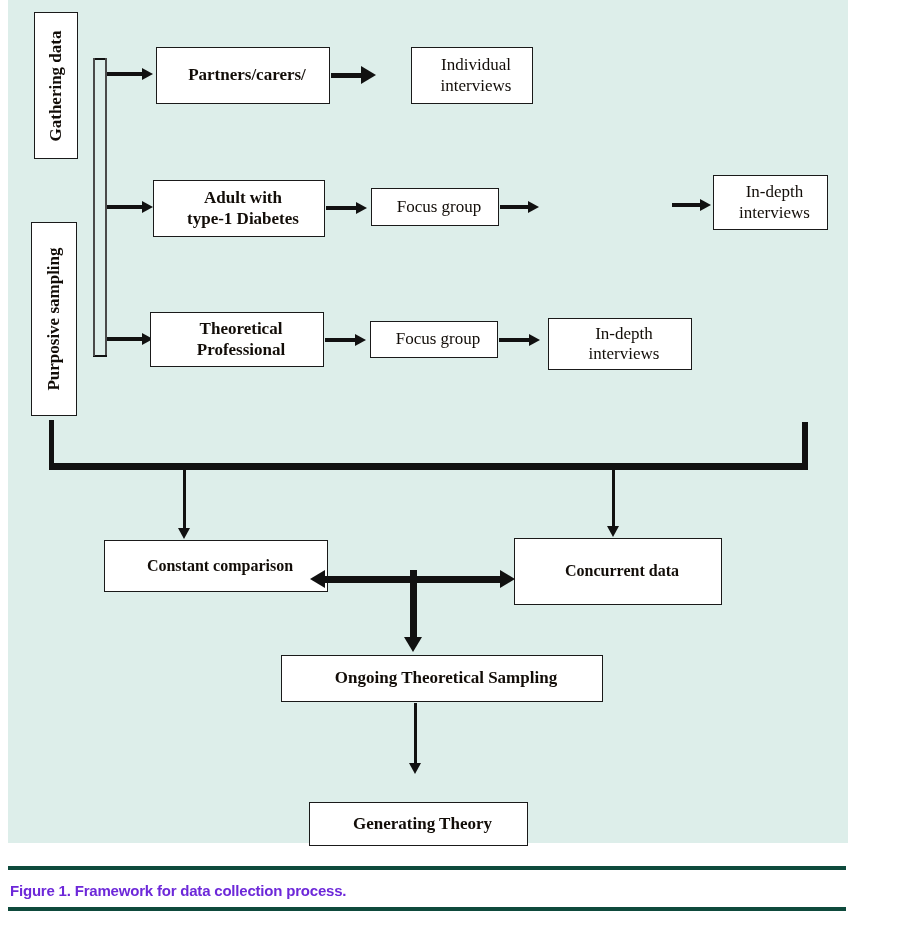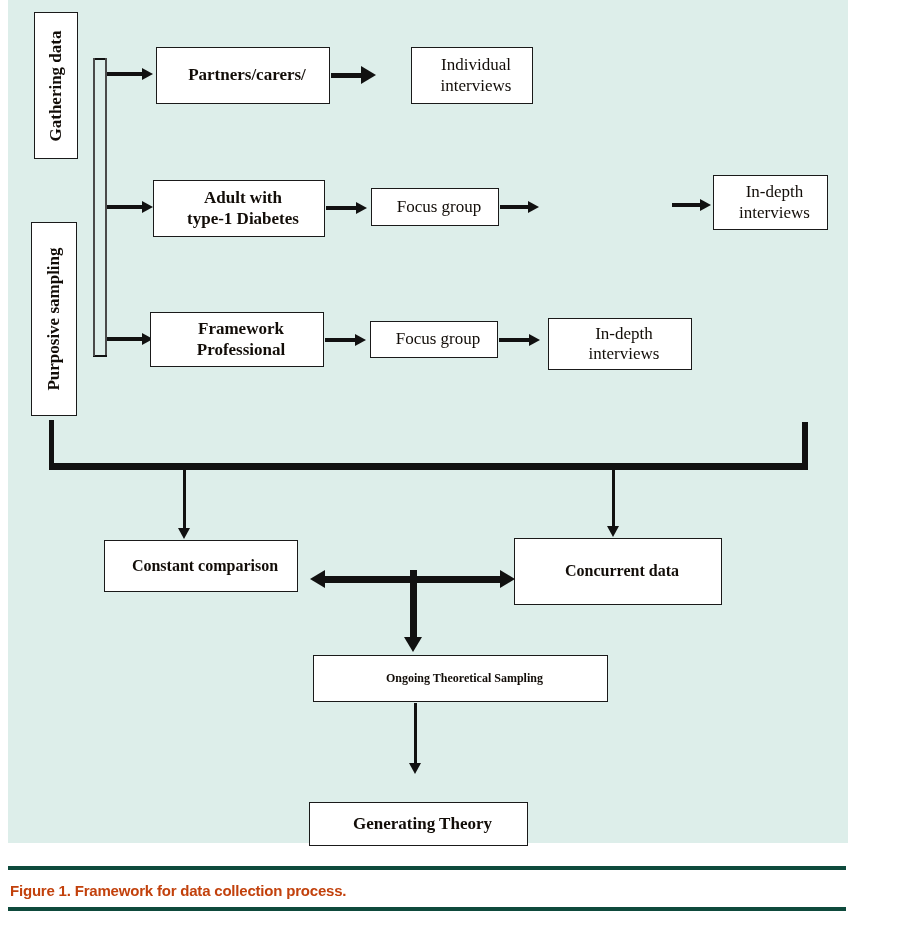--- a/index.html
+++ b/index.html
@@ -105,21 +105,21 @@
     height:4px;
     width:838px;
     background:#0e4a3c;
   }
   .caption{
     position:absolute;
     left:10px;
     font-family:"Liberation Sans", sans-serif;
     font-weight:bold;
     font-size:15px;
-    color:#c2410c;
+    color:#6d28d9;
     letter-spacing:-0.2px;
     white-space:nowrap;
   }
 </style>
 </head>
 <body>
 
 <div id="figure-root">
 
   <div class="panel"></div>
@@ -190,21 +190,21 @@
 
   <div class="box" style="left:713px;top:175px;width:115px;height:55px;font-size:17px;">
     <span>
       <span>In-depth</span>
       <span>interviews</span>
     </span>
   </div>
 
   <div class="box bold" style="left:150px;top:312px;width:174px;height:55px;font-size:17px;">
     <span>
-      <span>Framework</span>
+      <span>Theoretical</span>
       <span>Professional</span>
     </span>
   </div>
 
   <div class="hline" style="left:325px;top:338px;width:32px;height:4px;"></div>
   <div class="arrow-r" style="left:355px;top:334px;"></div>
 
   <div class="box" style="left:370px;top:321px;width:128px;height:37px;font-size:17px;">
     <span>
       <span>Focus group</span>
@@ -226,40 +226,40 @@
   <div class="vline" style="left:802px;top:422px;width:6px;height:46px;"></div>
 
   <div class="hline" style="left:49px;top:463px;width:759px;height:7px;"></div>
 
   <div class="vline" style="left:183px;top:470px;width:3px;height:60px;"></div>
   <div class="arrow-d" style="left:178px;top:528px;"></div>
 
   <div class="vline" style="left:612px;top:470px;width:3px;height:58px;"></div>
   <div class="arrow-d" style="left:607px;top:526px;"></div>
 
-  <div class="box bold" style="left:104px;top:540px;width:194px;height:52px;font-size:16px;">
+  <div class="box bold" style="left:104px;top:540px;width:224px;height:52px;font-size:16px;">
     <span>
       <span>Constant comparison</span>
     </span>
   </div>
 
   <div class="box bold" style="left:514px;top:538px;width:208px;height:67px;font-size:16px;">
     <span>
       <span>Concurrent data</span>
     </span>
   </div>
 
   <div class="hline" style="left:322px;top:576px;width:186px;height:7px;"></div>
   <div class="arrow-l fat" style="left:310px;top:570px;"></div>
   <div class="arrow-r fat" style="left:500px;top:570px;"></div>
 
   <div class="vline" style="left:410px;top:570px;width:7px;height:70px;"></div>
   <div class="arrow-d fat" style="left:404px;top:637px;"></div>
 
-  <div class="box bold" style="left:281px;top:655px;width:295px;height:47px;font-size:12px;margin-left:32px;">
+  <div class="box bold" style="left:281px;top:655px;width:322px;height:47px;font-size:17px;">
     <span>
       <span>Ongoing Theoretical Sampling</span>
     </span>
   </div>
 
   <div class="vline" style="left:414px;top:703px;width:3px;height:62px;"></div>
   <div class="arrow-d" style="left:409px;top:763px;"></div>
 
   <div class="box bold" style="left:309px;top:802px;width:219px;height:44px;font-size:17px;">
     <span>

